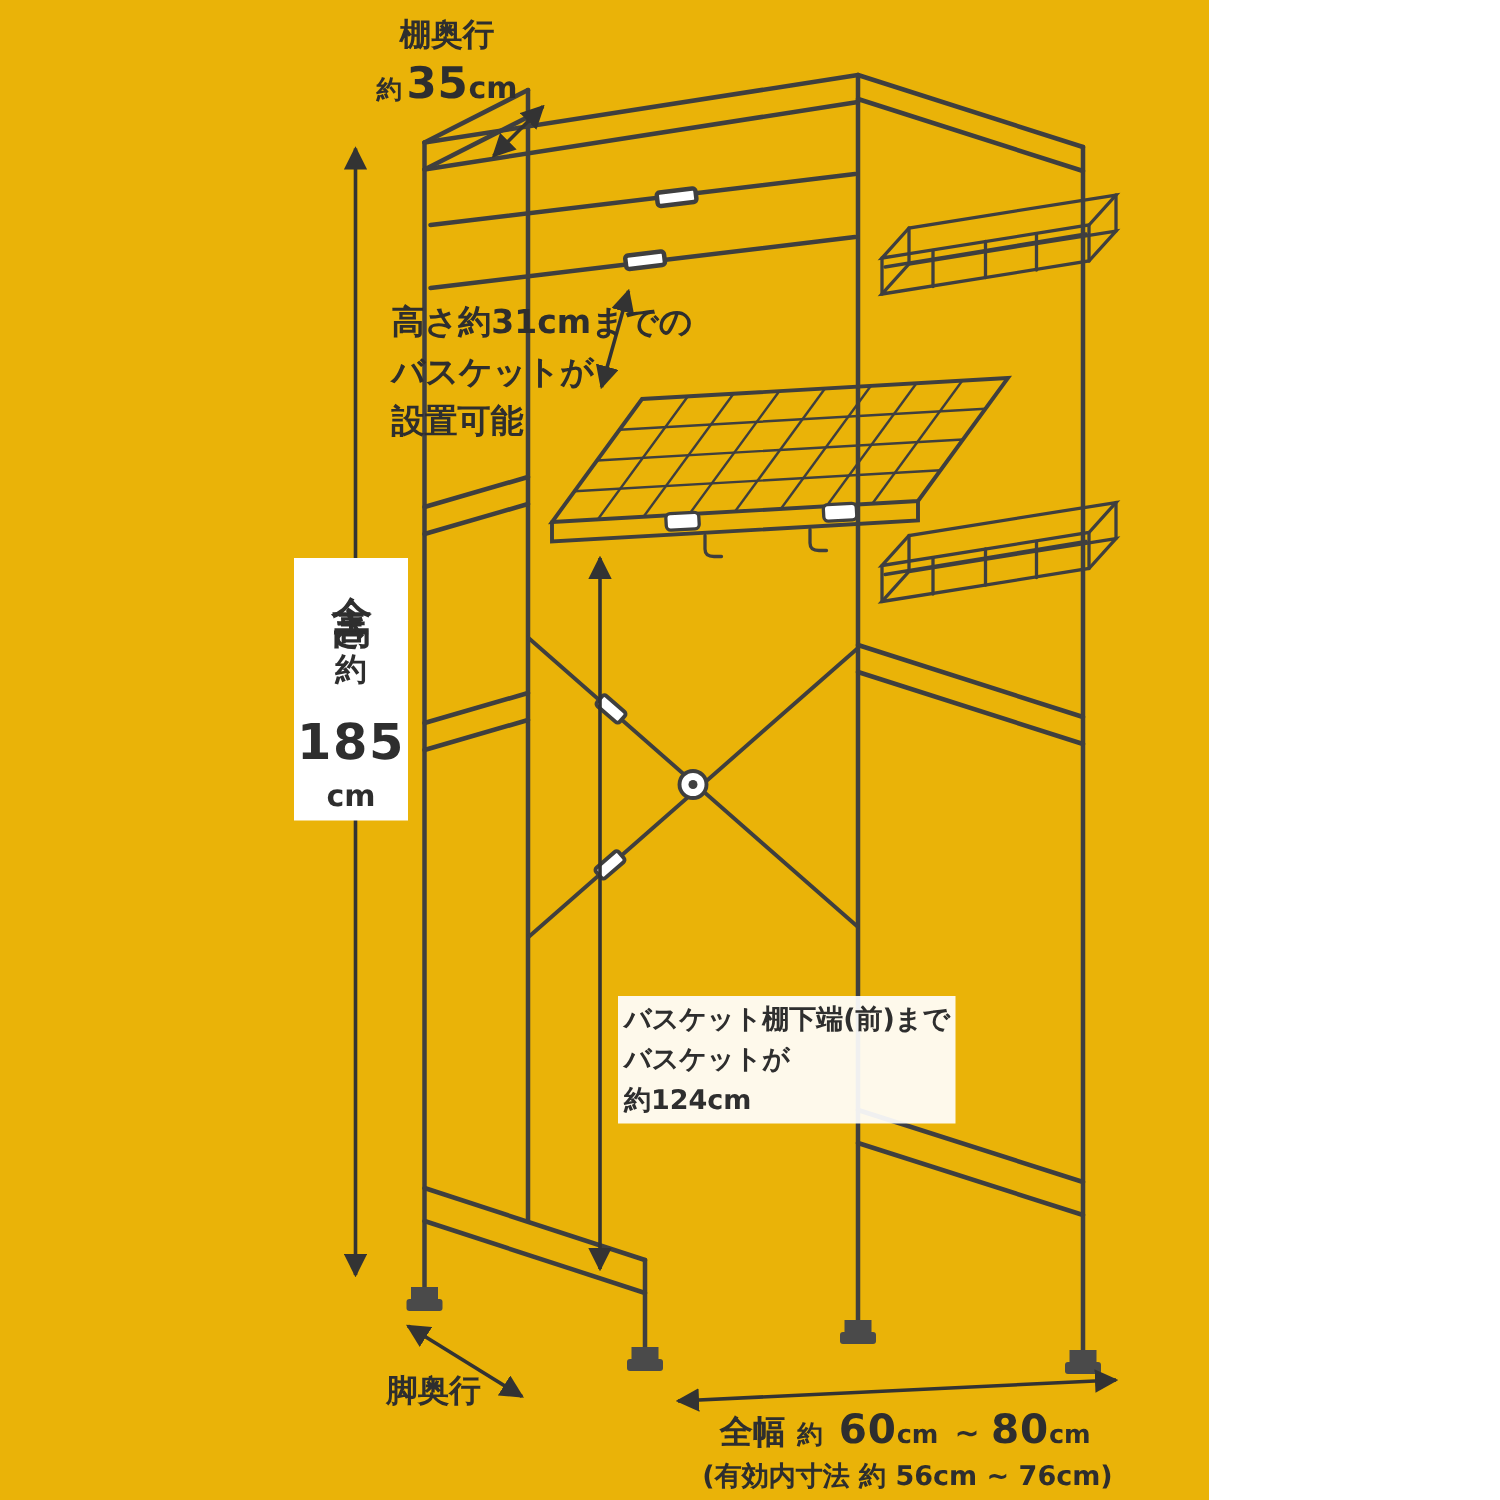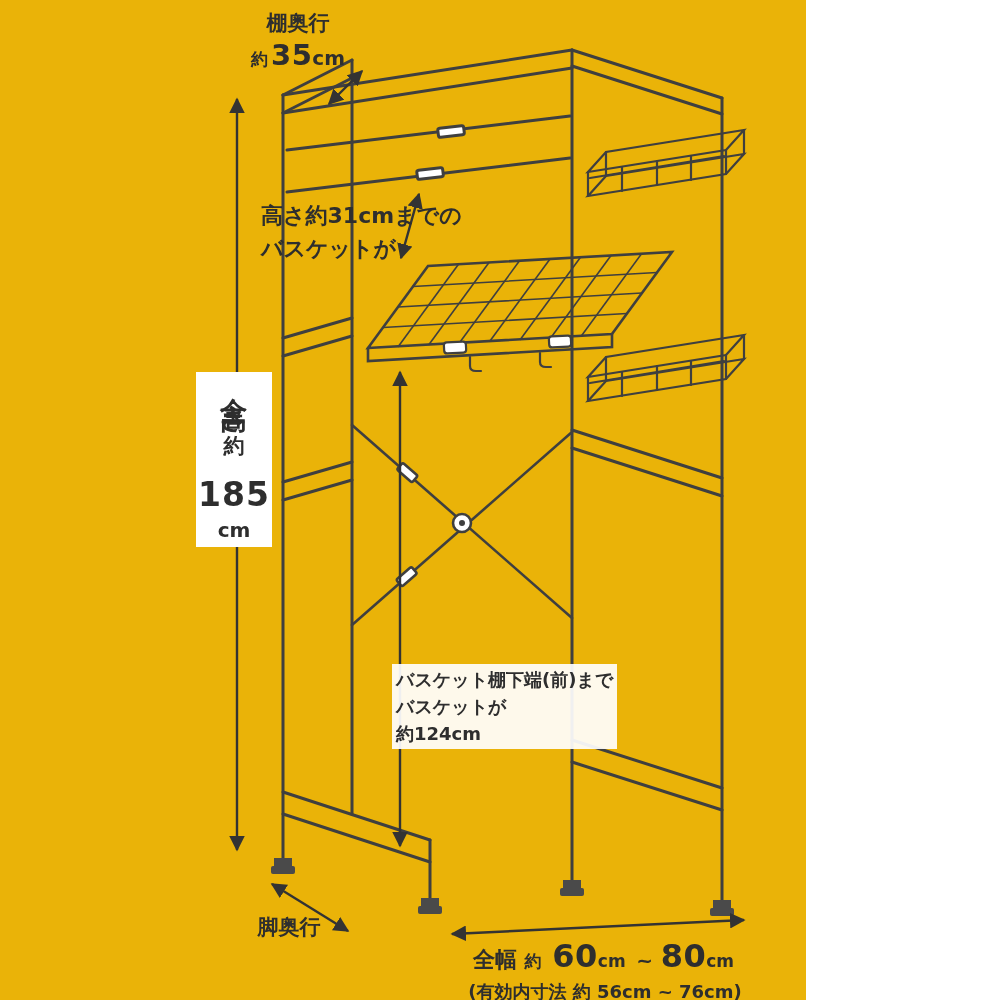--- a/index.html
+++ b/index.html
@@ -18,25 +18,25 @@
   .sm{font-size:17px;margin-right:3px;}
   .md{font-size:20px;}
   .num{font-size:29px;letter-spacing:.5px;}
   .shelf-depth{left:236px;top:10px;width:124px;text-align:center;}
   .total-height{left:196px;top:372px;width:76px;text-align:center;background:#fff;padding:4px 0;}
   .vtext{writing-mode:vertical-rl;text-orientation:upright;font-size:27px;letter-spacing:6px;margin:0 auto;}
   .th-approx{font-size:21px;margin-top:8px;}
   .th-num{font-size:33px;margin-top:14px;letter-spacing:1px;}
   .th-unit{font-size:20px;}
   .basket-note{left:261px;top:199px;font-size:22px;line-height:1.5;}
-  .floor-note{left:392px;top:664px;font-size:18px;line-height:1.5;background:rgba(255,255,255,.92);padding:2px 4px;}
+  .floor-note{left:412px;top:664px;font-size:18px;line-height:1.5;background:rgba(255,255,255,.92);padding:2px 4px;}
   .leg-depth{left:230px;top:914px;width:118px;text-align:center;}
   .width-label{left:450px;top:936px;width:310px;text-align:center;}
   .width-l1{font-size:22px;}
-  .width-l1 .num{font-size:32px;}
+  .width-l1 .num{font-size:27px;}
   .width-l2{font-size:18px;margin-top:2px;}
 </style>
 </head>
 <body>
 
 <div class="stage">
 
   <svg width="1000" height="1000" viewBox="0 0 1000 1000">
     <defs>
       <marker id="arw" viewBox="0 0 10 10" refX="9" refY="5" markerWidth="6.5" markerHeight="6.5" orient="auto-start-reverse">
@@ -159,20 +159,21 @@
   <div class="label total-height">
     <div class="vtext">全高さ</div>
     <div class="th-approx">約</div>
     <div class="th-num">185</div>
     <div class="th-unit">cm</div>
   </div>
 
   <div class="label basket-note">
     <div>高さ約31cmまでの</div>
     <div>バスケットが</div>
+    <div>設置可能</div>
   </div>
 
   <div class="label floor-note">
     <div>バスケット棚下端(前)まで</div>
     <div>バスケットが</div>
     <div>約124cm</div>
   </div>
 
   <div class="label leg-depth">
     <div class="l1">脚奥行</div>

